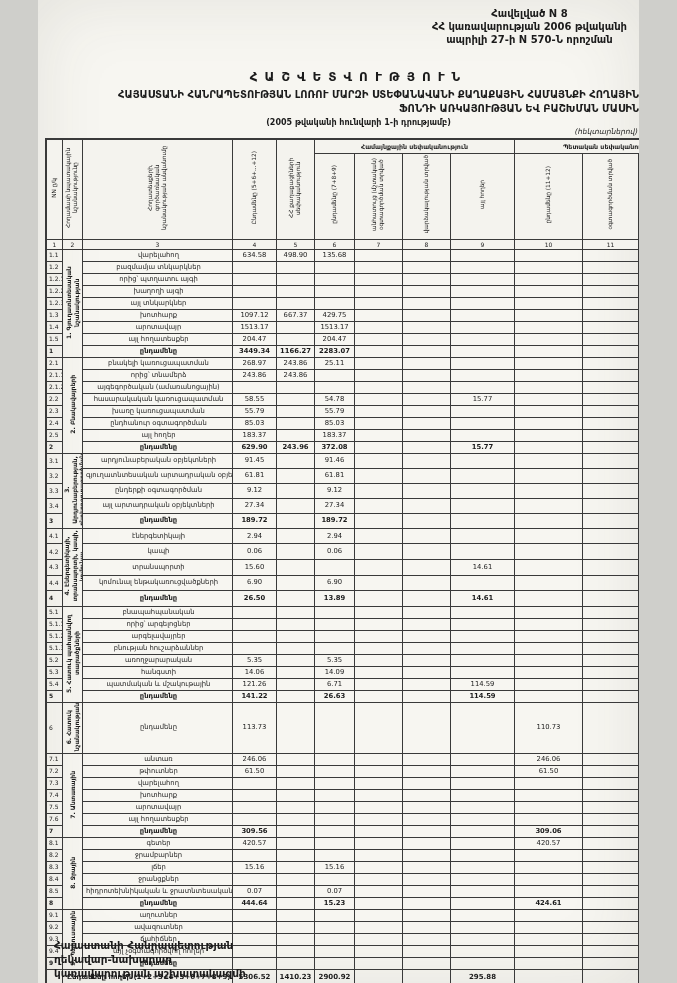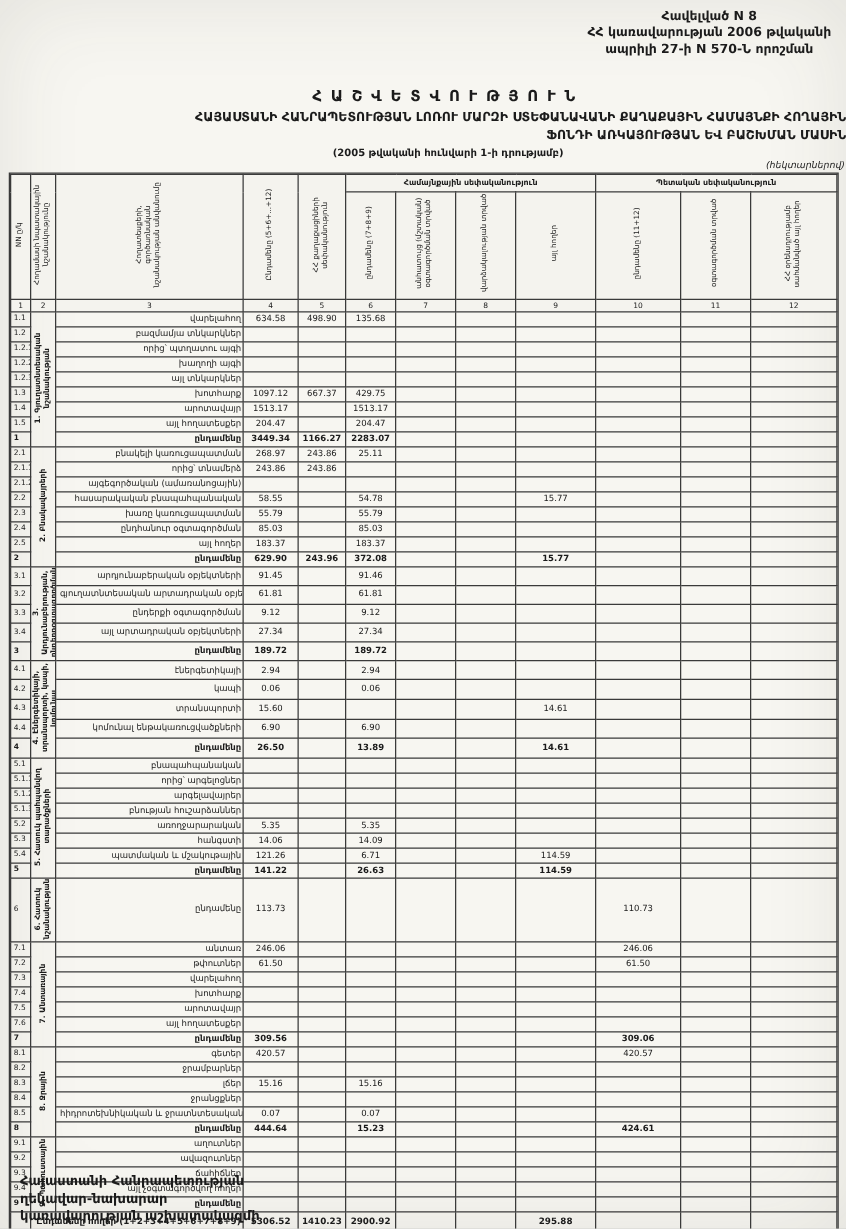--- a/index.html
+++ b/index.html
@@ -1,19 +1,19 @@
 <!DOCTYPE html>
 <html><head>
 <meta charset="utf-8">
 <title>Report</title>
 <style>
   * { box-sizing: border-box; }
   html,body { margin:0; padding:0; background:#cfcfcb; }
   .page {
-    position:relative; width:677px; height:983px; margin:0 auto;
+    position:relative; width:601px; height:983px; margin:0 auto;
     background:#f7f6f1; color:#1b1b1b;
     font-family:"DejaVu Sans", sans-serif;
     box-shadow: inset 0 0 70px rgba(60,55,45,0.10);
     overflow:hidden;
   }
   .appendix { position:absolute; top:7px; right:12px; text-align:center;
     font-size:10px; font-weight:bold; line-height:1.3; }
   .titleblock { position:absolute; top:70px; left:0; right:0; text-align:center;margin-left:40px; }
   .title { font-size:12px; font-weight:bold; letter-spacing:7px; margin-bottom:4px; }
   .sub { font-size:10px; font-weight:bold; line-height:1.4;text-align:right; }
@@ -28,21 +28,21 @@
   thead th { font-weight:normal; vertical-align:middle; text-align:center; background:#f4f3ee; }
   tr.band-row th.band { font-size:6.3px; height:14px; font-weight:bold; }
   tr.rot-row th { height:86px; vertical-align:middle; }
   .vtext { writing-mode:vertical-rl; transform:rotate(180deg); display:inline-block;
     font-size:5.8px; line-height:1.25; max-height:80px; white-space:normal; text-align:center; }
   .vtext.tallv { max-height:94px; }
   tr.num-row th { font-size:6px; height:10px; padding:0; }
 
   tbody td { font-size:6.8px; height:12px; line-height:1.05; white-space:nowrap; }
   td.num { text-align:left; font-size:6px; padding-left:2px; }
-  td.lbl { text-align:right; padding-left:3px; }
+  td.lbl { text-align:center; padding-left:3px; }
   td.val { text-align:center; }
   td.group { text-align:center; vertical-align:middle; padding:0; }
   .gv { font-size:6px; font-weight:bold; max-height:120px; }
   tr.total-row td { font-weight:bold; }
   tr.tall-row td { height:28px; }
   tr.grand-row td { font-weight:bold; height:16px; font-size:7px; }
   td.grand-lbl { text-align:left; padding-left:4px; font-size:6.5px; white-space:normal; line-height:1.1; }
 
   .footer { position:absolute; left:16px; top:938px; font-size:10.5px; font-weight:bold; line-height:1.35; }
   .signature { position:absolute; right:42px; top:997px; font-size:10.5px; font-weight:bold; }
@@ -270,21 +270,21 @@
           <td class="val"></td>
           <td class="val"></td>
           <td class="val"></td>
           <td class="val"></td>
           <td class="val"></td>
           <td class="val"></td>
           <td class="val"></td>
         </tr>
         <tr>
           <td class="num">2.2</td>
-          <td class="lbl">հասարակական բնապահպանական</td>
+          <td class="lbl">հասարակական կառուցապատման</td>
           <td class="val">58.55</td>
           <td class="val"></td>
           <td class="val">54.78</td>
           <td class="val"></td>
           <td class="val"></td>
           <td class="val">15.77</td>
           <td class="val"></td>
           <td class="val"></td>
           <td class="val"></td>
         </tr>

